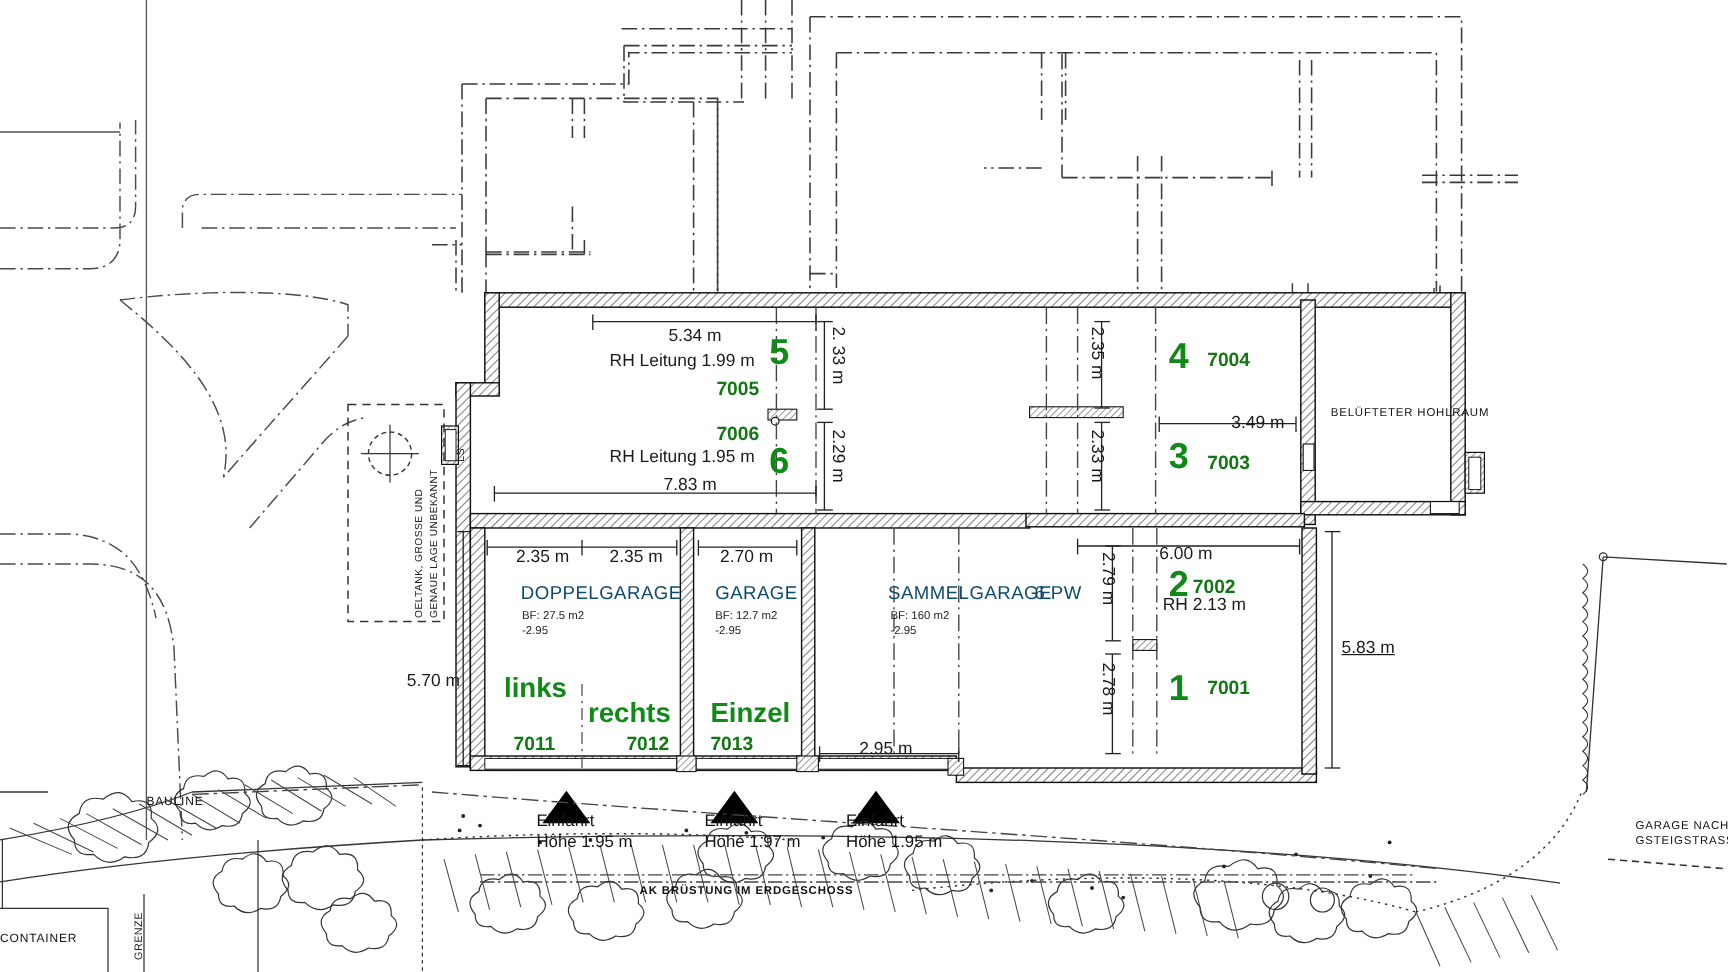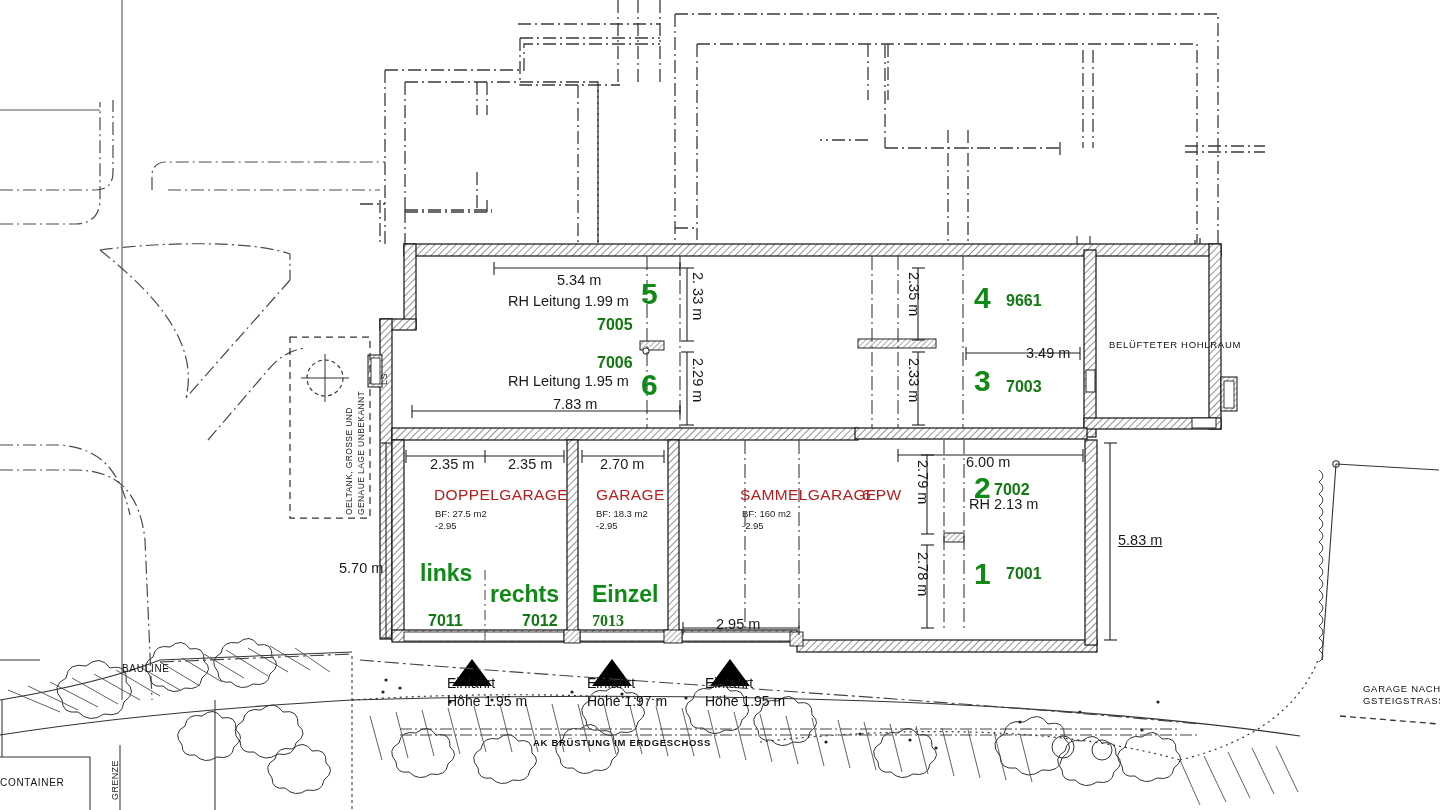--- a/index.html
+++ b/index.html
@@ -6,21 +6,21 @@
   body{width:1440px;height:810px;overflow:hidden;
        font-family:"Liberation Sans",sans-serif;color:#000;}
   #stage{position:relative;width:1440px;height:810px;background:#fff;}
   #stage svg{position:absolute;left:0;top:0;}
   .lbl{position:absolute;white-space:nowrap;line-height:1;}
   .dim{font-size:14.5px;color:#1a1a1a;font-family:"Liberation Sans",sans-serif;}
   .rh{font-size:14.5px;color:#1a1a1a;}
   .bignum{font-size:30px;font-weight:bold;color:#0f8a16;}
   .code{font-size:16px;font-weight:bold;color:#117711;}
   .word{font-size:23px;font-weight:bold;color:#0f8a16;}
-  .roomname{font-size:15.5px;letter-spacing:.4px;color:#b91c1c;
+  .roomname{font-size:15.5px;letter-spacing:.4px;color:#0c4a6e;
             font-family:"Liberation Sans",sans-serif;}
   .bf{font-size:9.5px;color:#222;line-height:1.15;}
   .tiny{font-size:8.5px;color:#222;letter-spacing:.4px;}
   .tinyb{font-size:9.5px;color:#111;letter-spacing:.7px;}
   .einf{font-size:14px;color:#111;line-height:1.28;}
   .rot90{transform:rotate(-90deg);transform-origin:0 0;}
   .rotn{transform:rotate(90deg);transform-origin:0 0;}
 </style>
 </head>
 <body>
@@ -373,21 +373,21 @@
 <div class="lbl rh" style="left:508px;top:374px;">RH Leitung 1.95 m</div>
 <div class="lbl bignum" style="left:641px;top:370px;">6</div>
 <div class="lbl dim" style="left:553px;top:397px;">7.83 m</div>
 
 <div class="lbl dim rotn" style="left:705px;top:272px;">2. 33 m</div>
 <div class="lbl dim rotn" style="left:705px;top:358px;">2.29 m</div>
 <div class="lbl dim rotn" style="left:921px;top:272px;">2.35 m</div>
 <div class="lbl dim rotn" style="left:921px;top:358px;">2.33 m</div>
 
 <div class="lbl bignum" style="left:974px;top:283px;">4</div>
-<div class="lbl code" style="left:1006px;top:293px;">9661</div>
+<div class="lbl code" style="left:1006px;top:293px;">7004</div>
 <div class="lbl dim" style="left:1001px;top:346px;margin-left:25px;">3.49 m</div>
 <div class="lbl bignum" style="left:974px;top:366px;">3</div>
 <div class="lbl code" style="left:1006px;top:379px;">7003</div>
 
 <div class="lbl tinyb" style="left:1109px;top:340px;">BELÜFTETER HOHLRAUM</div>
 
 <div class="lbl dim" style="left:966px;top:455px;">6.00 m</div>
 <div class="lbl bignum" style="left:974px;top:473px;">2</div>
 <div class="lbl code" style="left:994px;top:482px;">7002</div>
 <div class="lbl rh" style="left:969px;top:497px;">RH 2.13 m</div>
@@ -405,24 +405,24 @@
 <div class="lbl roomname" style="left:434px;top:487px;">DOPPELGARAGE</div>
 <div class="lbl bf" style="left:435px;top:509px;">BF: 27.5 m2</div>
 <div class="lbl bf" style="left:435px;top:521px;">-2.95</div>
 <div class="lbl word" style="left:420px;top:562px;">links</div>
 <div class="lbl code" style="left:428px;top:613px;">7011</div>
 <div class="lbl word" style="left:490px;top:583px;">rechts</div>
 <div class="lbl code" style="left:522px;top:613px;">7012</div>
 
 <div class="lbl dim" style="left:600px;top:457px;">2.70 m</div>
 <div class="lbl roomname" style="left:596px;top:487px;">GARAGE</div>
-<div class="lbl bf" style="left:596px;top:509px;">BF: 18.3 m2</div>
+<div class="lbl bf" style="left:596px;top:509px;">BF: 12.7 m2</div>
 <div class="lbl bf" style="left:596px;top:521px;">-2.95</div>
 <div class="lbl word" style="left:592px;top:583px;">Einzel</div>
-<div class="lbl code" style="left:592px;top:613px;font-family:Liberation Serif, serif;">7013</div>
+<div class="lbl code" style="left:592px;top:613px;">7013</div>
 
 <div class="lbl roomname" style="left:740px;top:487px;">SAMMELGARAGE</div>
 <div class="lbl roomname" style="left:862px;top:487px;">6 PW</div>
 <div class="lbl bf" style="left:742px;top:509px;">BF:  160 m2</div>
 <div class="lbl bf" style="left:742px;top:521px;">-2.95</div>
 <div class="lbl dim" style="left:716px;top:617px;">2.95 m</div>
 
 <div class="lbl einf" style="left:447px;top:675px;">
   <div>Einfahrt</div>
   <div>Höhe 1.95 m</div>

